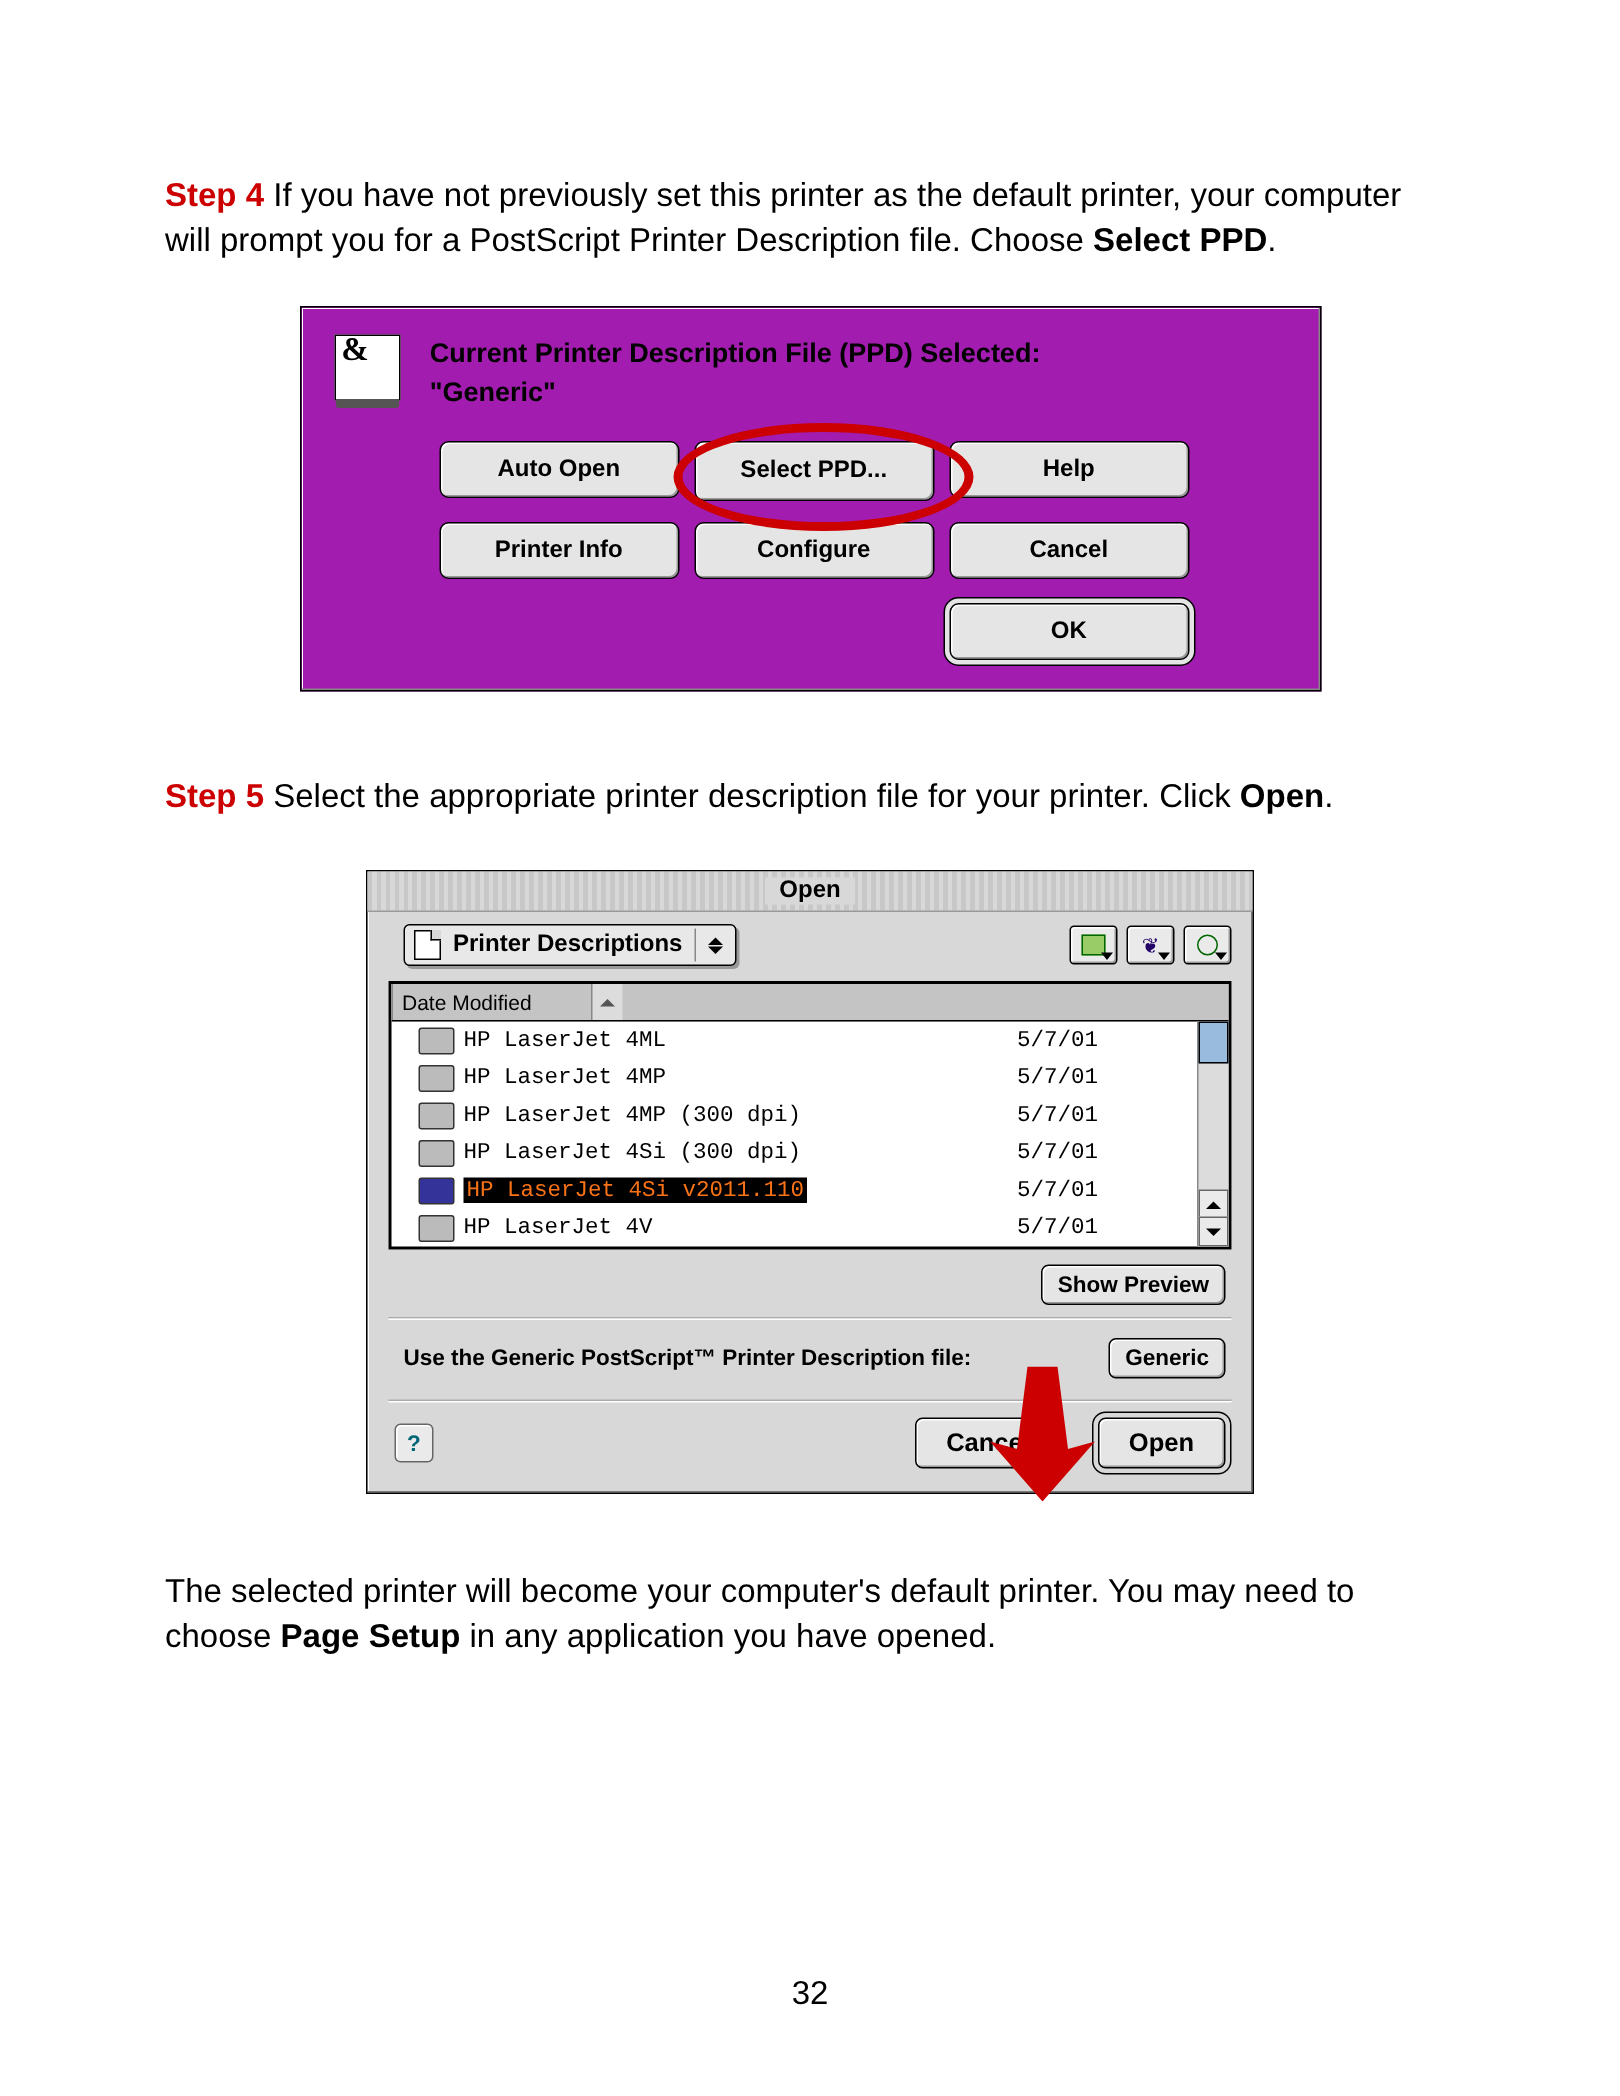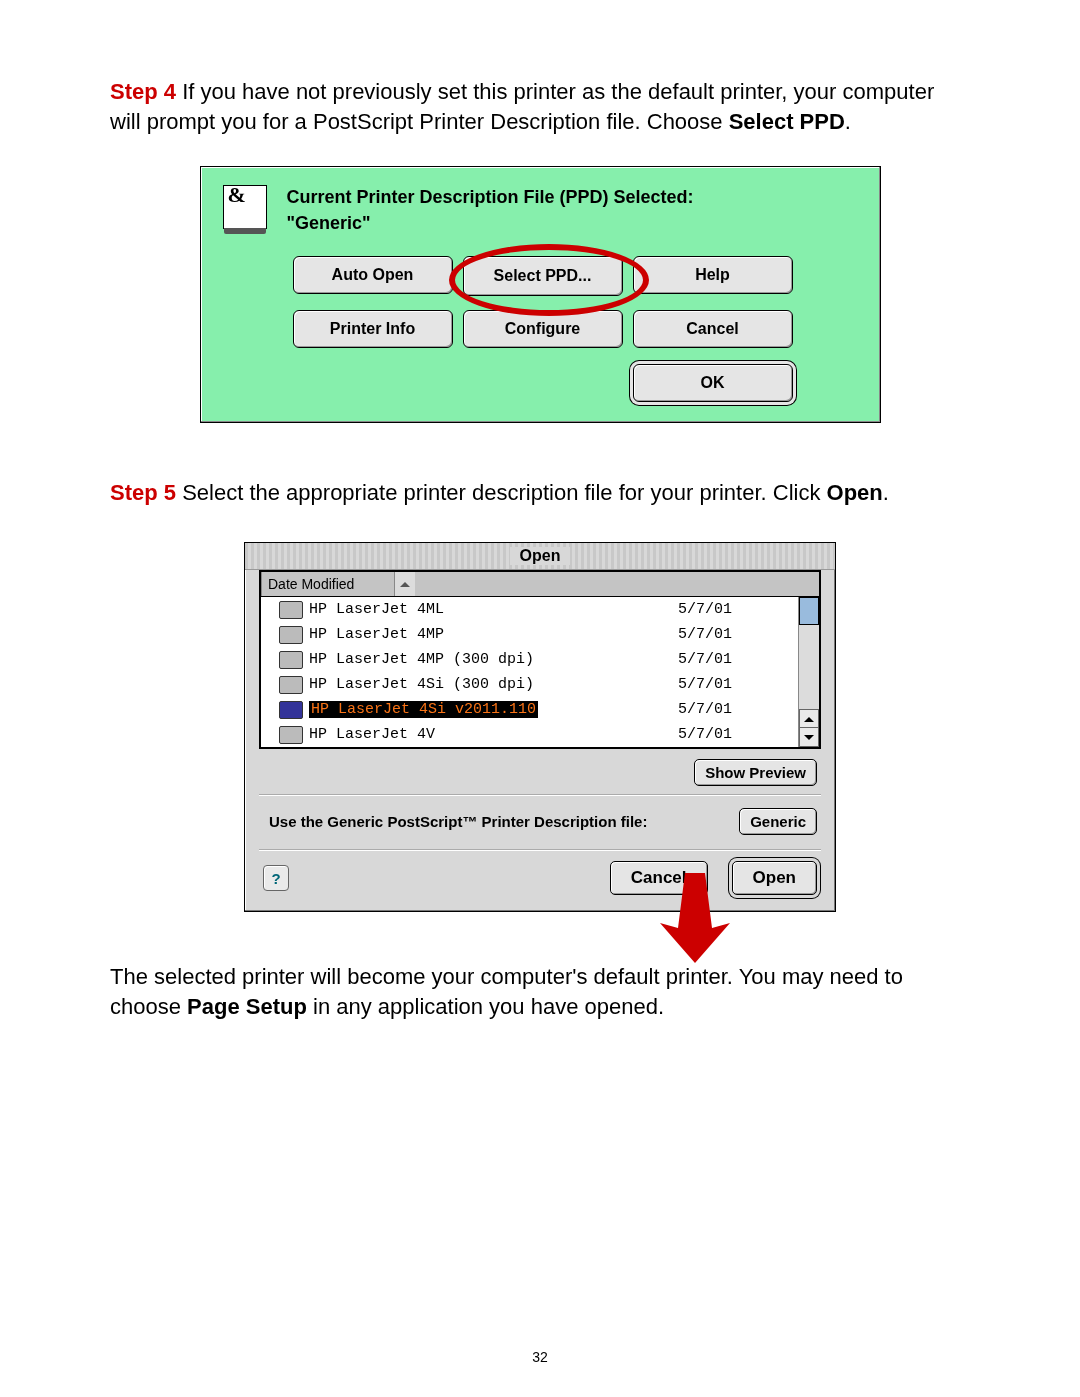--- a/index.html
+++ b/index.html
@@ -4,45 +4,45 @@
 <style>
   html,body{margin:0;padding:0;background:#fff;}
   body{
     width:1080px;
     height:1397px;
     position:relative;
     font-family:Arial, Helvetica, sans-serif;
     color:#000;
   }
   .page{
-    padding:77px 110px 0 110px;
+    padding:115px 110px 0 110px;
   }
   .para{
     font-size:22px;
     line-height:1.35;
     margin:0 0 30px 0;
   }
   .step-label{
     color:#cc0000;
     font-weight:bold;
   }
   .b{font-weight:bold;}
   .page-number{
     position:absolute;
-    bottom:32px;
+    bottom:55px;
     left:0;right:0;
     text-align:center;
-    font-size:14px;
+    font-size:22px;
   }
 
   
   .dlg1{
     width:635px;
     margin:0 auto 55px auto;
-    background:#86efac;
+    background:#a21caf;
     border:1px solid #000;
     padding:18px 22px 20px 22px;
     box-shadow:inset -1px -1px 0 #888, inset 1px 1px 0 #fff;
   }
   .dlg1-top{
     display:flex;
     gap:20px;
     margin-bottom:20px;
   }
   .printer-icon{
@@ -276,20 +276,44 @@
 
   <p class="para" style="margin-bottom:4px;">
     <span class="step-label">Step 5</span><span> Select the appropriate printer description file for your printer. Click </span><span class="b">Open</span><span>.</span>
   </p>
 
   <div class="dlg2">
     <div class="dlg2-titlebar">
       <span>Open</span>
     </div>
 
+    <div class="dlg2-toolbar">
+      <div class="popup">
+        <span class="doc-ic"></span>
+        <span>Printer Descriptions</span>
+        <span class="arrows">
+          <span class="arrow-up"></span>
+            <span class="arrow-down"></span>
+        </span>
+      </div>
+      <div class="tb-icons">
+        <div class="tb-icon">
+            <span class="ic-drive"></span>
+            <span class="tri"></span>
+          </div>
+        <div class="tb-icon">
+            <span class="ic-person">❦</span>
+            <span class="tri"></span>
+          </div>
+        <div class="tb-icon">
+            <span class="ic-clock"></span>
+            <span class="tri"></span>
+          </div>
+      </div>
+    </div>
 
     <div class="file-list">
       <div class="fl-head">
         <div class="col-date">Date Modified</div>
         <div class="col-sort">
             <span class="arrow-up" style="border-bottom-color:#555"></span>
           </div>
       </div>
       <div class="fl-body">
         <div class="fl-rows" id="fl-rows">

